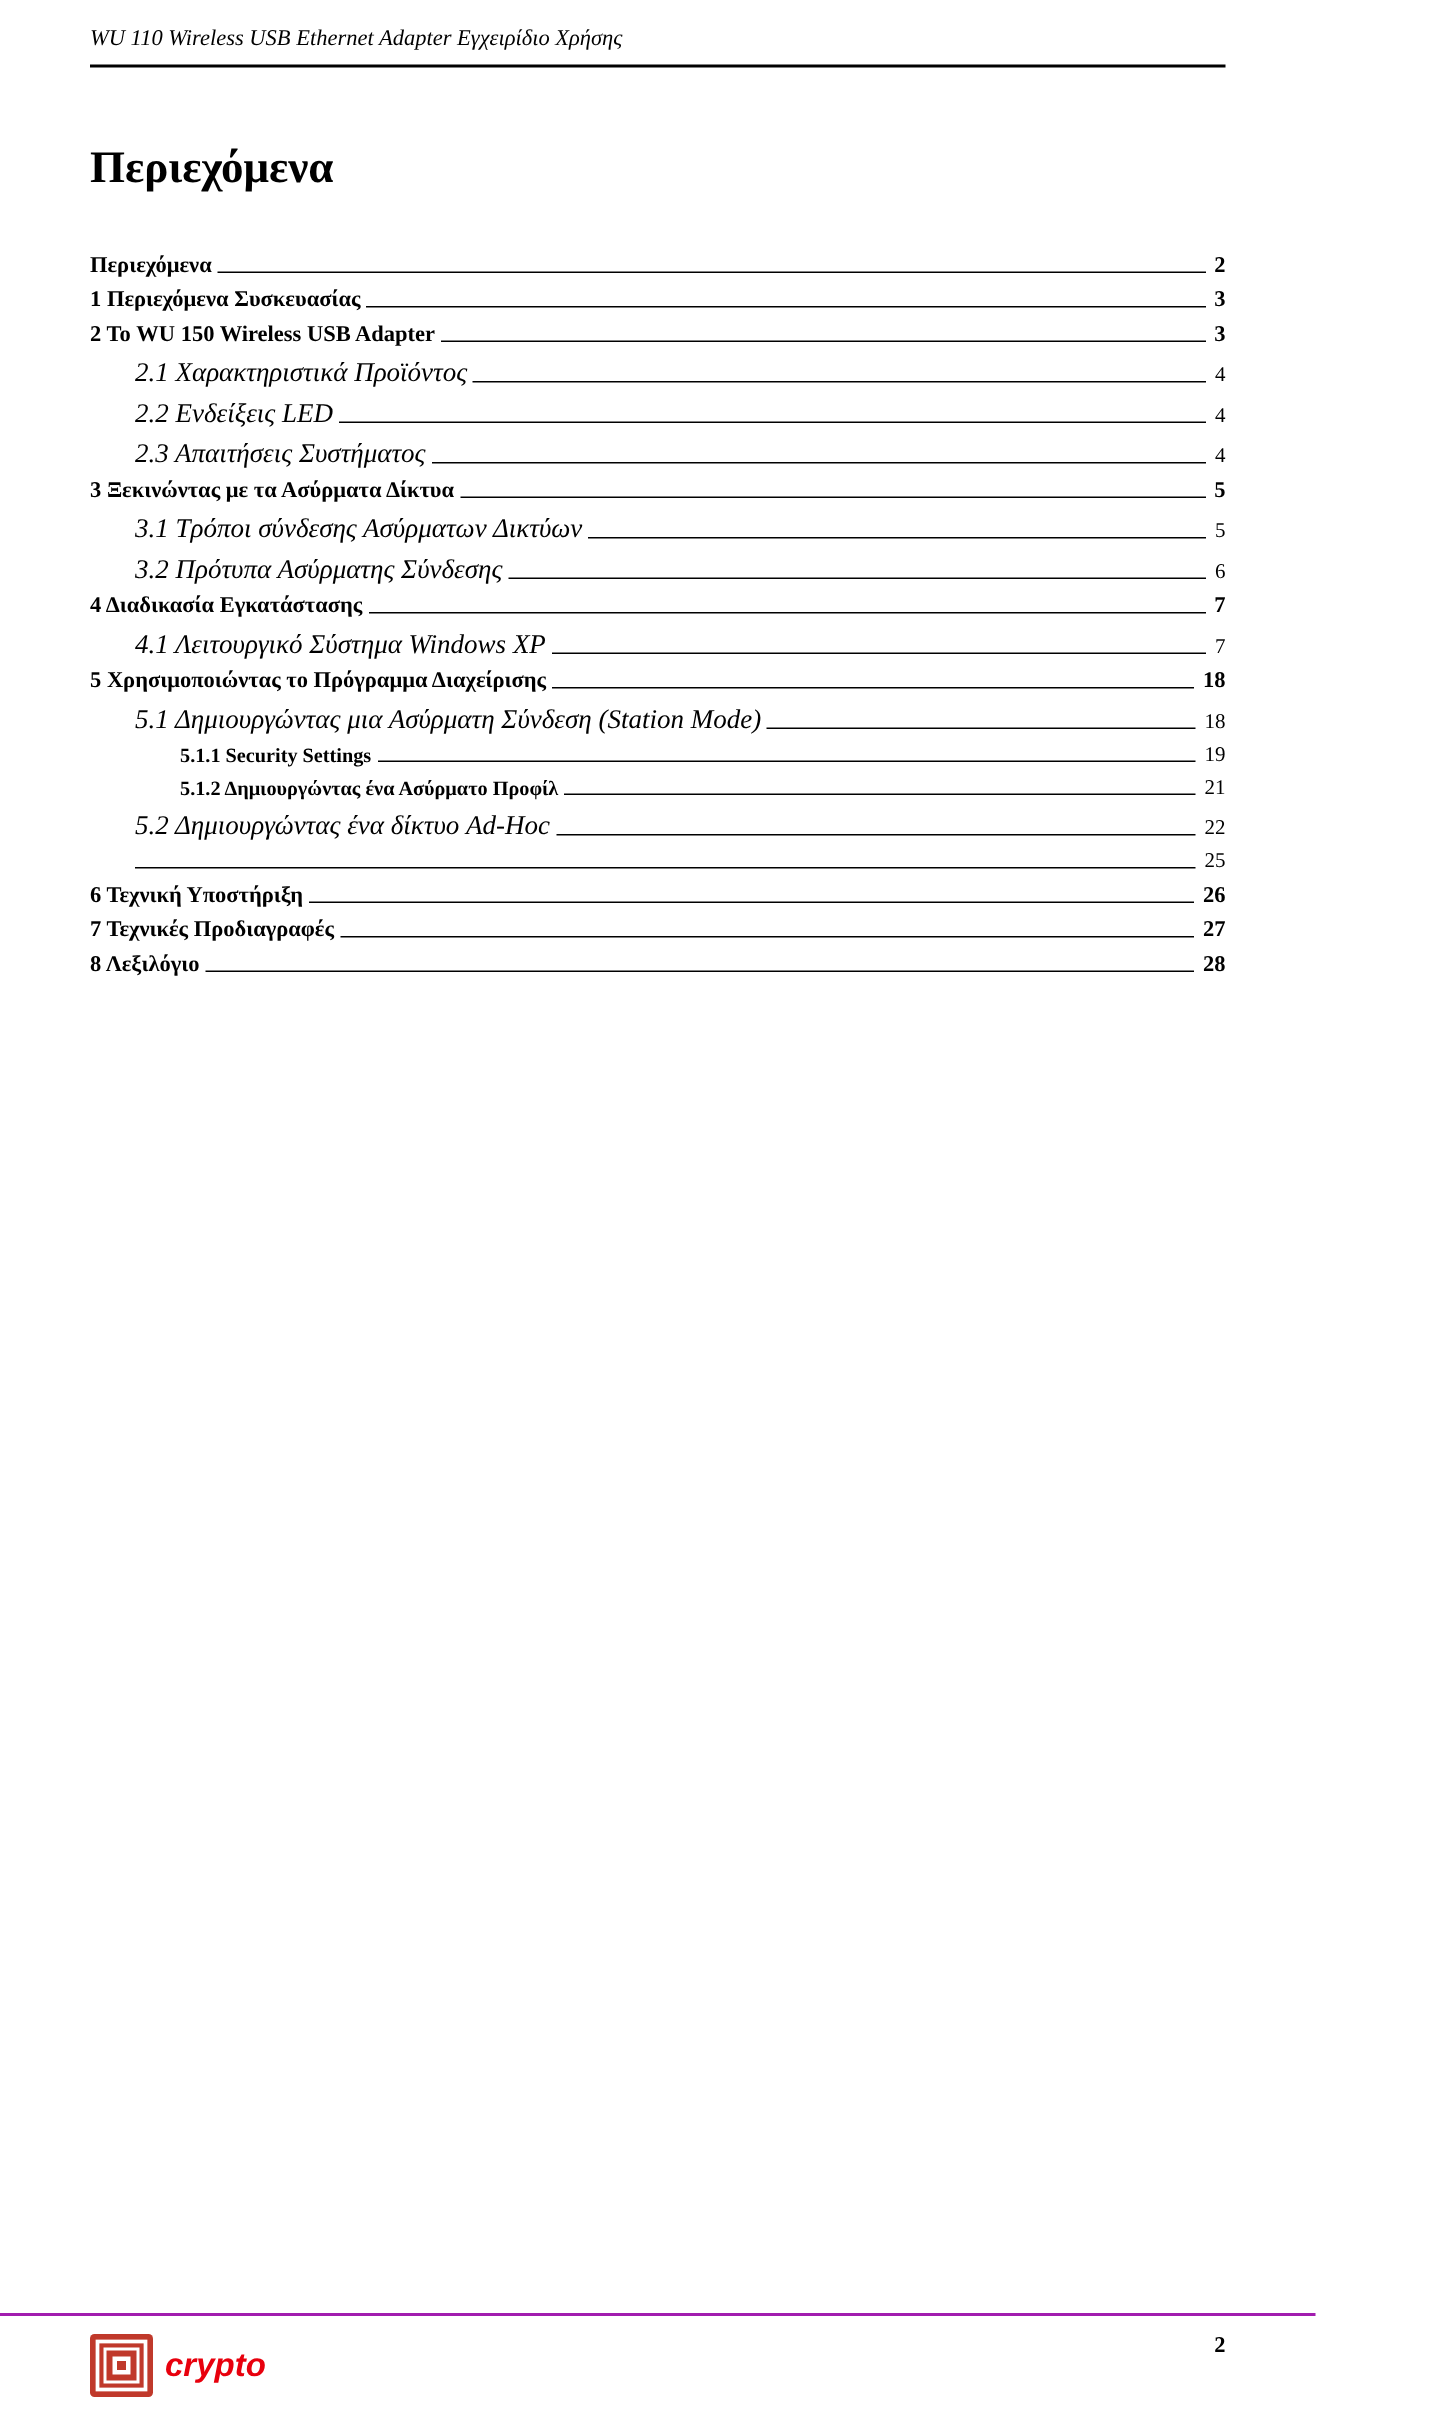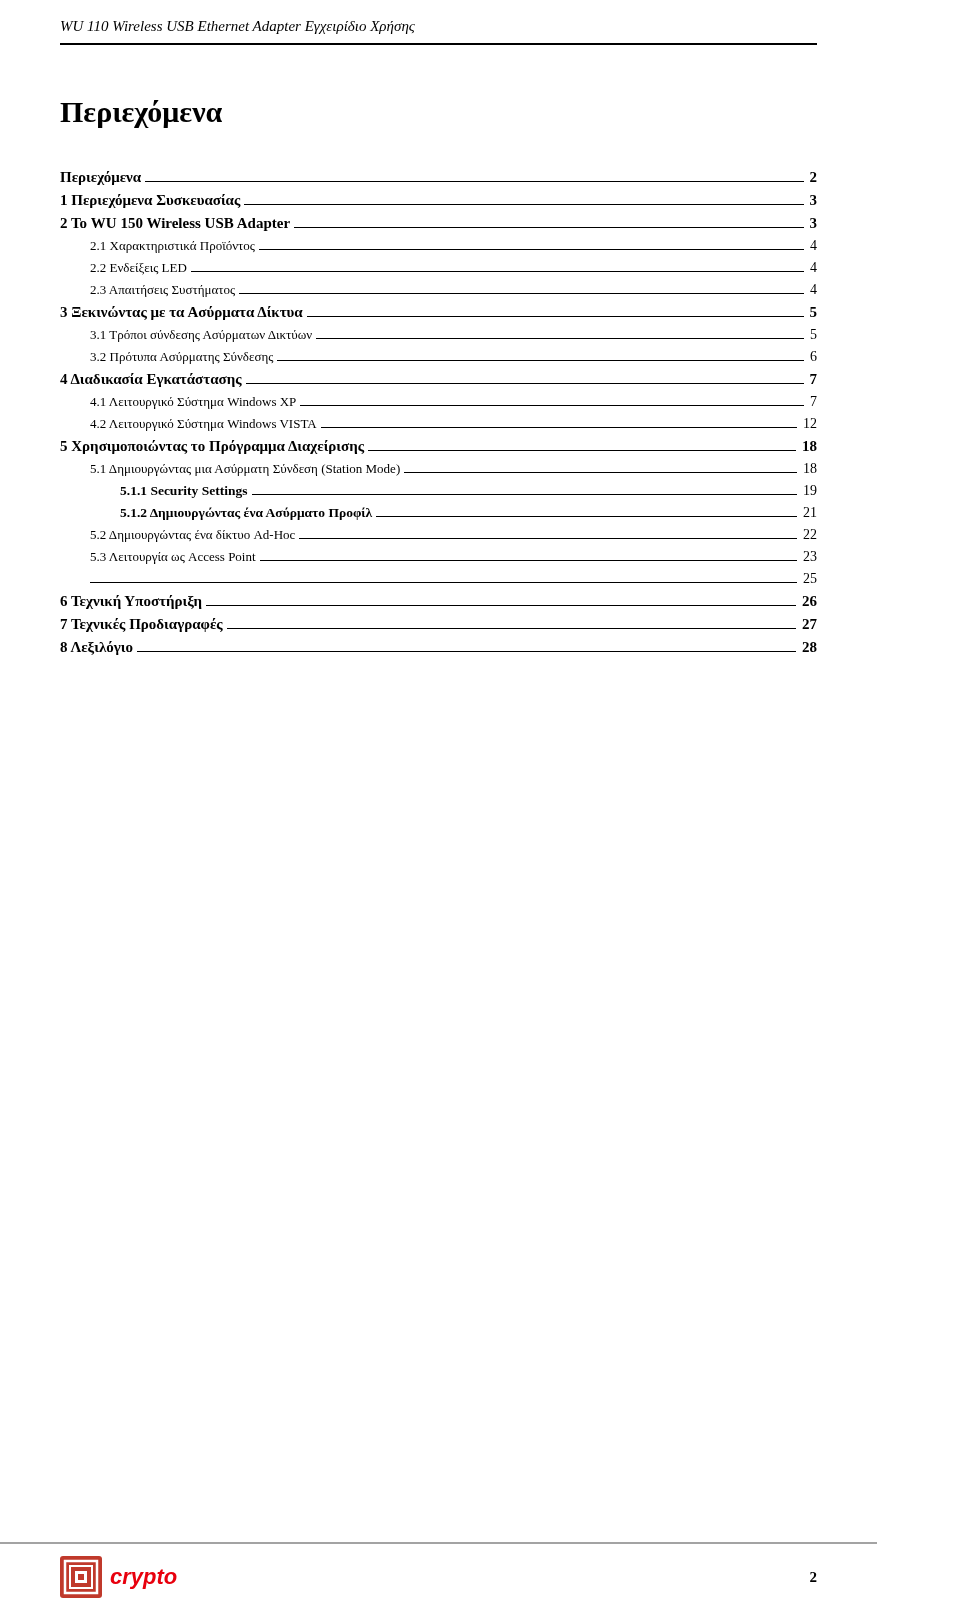--- a/index.html
+++ b/index.html
@@ -90,21 +90,22 @@
       white-space: nowrap;
     }
 
     
     .toc-entry.sub {
       padding-left: 30px;
     }
 
     .toc-entry.sub .toc-text {
       font-weight: normal;
-      font-size: 13px;
+      font-size: 18px;
+      font-style: italic;
     }
     .toc-entry.sub .toc-page {
       font-weight: normal;
       font-size: 14px;
     }
 
     .toc-entry.sub2 {
       padding-left: 60px;
     }
 
@@ -125,22 +126,21 @@
 
     
     .footer {
       position: absolute;
       bottom: 20px;
       left: 0;
       right: 0;
       padding: 0 60px;
       display: flex;
       justify-content: space-between;
-      align-items: center;
-      border-top: 2px solid #a3a3a3;
+      border-top: 2px solid #a21caf;
       padding-top: 12px;
     }
 
     .footer-logo {
       display: flex;
       align-items: center;
       gap: 8px;
     }
 
     .footer-logo-icon {
@@ -243,27 +243,20 @@
         </div>
         <span class="toc-page">7</span>
       </div>
       <div class="toc-entry sub">
         <div class="toc-left">
           <span class="toc-text">4.1   Λειτουργικό Σύστημα Windows XP</span>
           <div class="toc-dots"></div>
         </div>
         <span class="toc-page">7</span>
       </div>
-      <div class="toc-entry sub">
-        <div class="toc-left">
-          <span class="toc-text">4.2   Λειτουργικό Σύστημα Windows VISTA</span>
-          <div class="toc-dots"></div>
-        </div>
-        <span class="toc-page">12</span>
-      </div>
       <div class="toc-entry main">
         <div class="toc-left">
           <span class="toc-text">5   Χρησιμοποιώντας το Πρόγραμμα Διαχείρισης</span>
           <div class="toc-dots"></div>
         </div>
         <span class="toc-page">18</span>
       </div>
       <div class="toc-entry sub">
         <div class="toc-left">
           <span class="toc-text">5.1   Δημιουργώντας μια Ασύρματη Σύνδεση (Station Mode)</span>
@@ -284,27 +277,20 @@
           <div class="toc-dots"></div>
         </div>
         <span class="toc-page">21</span>
       </div>
       <div class="toc-entry sub">
         <div class="toc-left">
           <span class="toc-text">5.2   Δημιουργώντας ένα δίκτυο Ad-Hoc</span>
           <div class="toc-dots"></div>
         </div>
         <span class="toc-page">22</span>
-      </div>
-      <div class="toc-entry sub">
-        <div class="toc-left">
-          <span class="toc-text">5.3   Λειτουργία ως Access Point</span>
-          <div class="toc-dots"></div>
-        </div>
-        <span class="toc-page">23</span>
       </div>
       <div class="toc-entry sub">
         <div class="toc-left">
           <div class="toc-dots"></div>
         </div>
         <span class="toc-page">25</span>
       </div>
       <div class="toc-entry main">
         <div class="toc-left">
           <span class="toc-text">6   Τεχνική Υποστήριξη</span>

